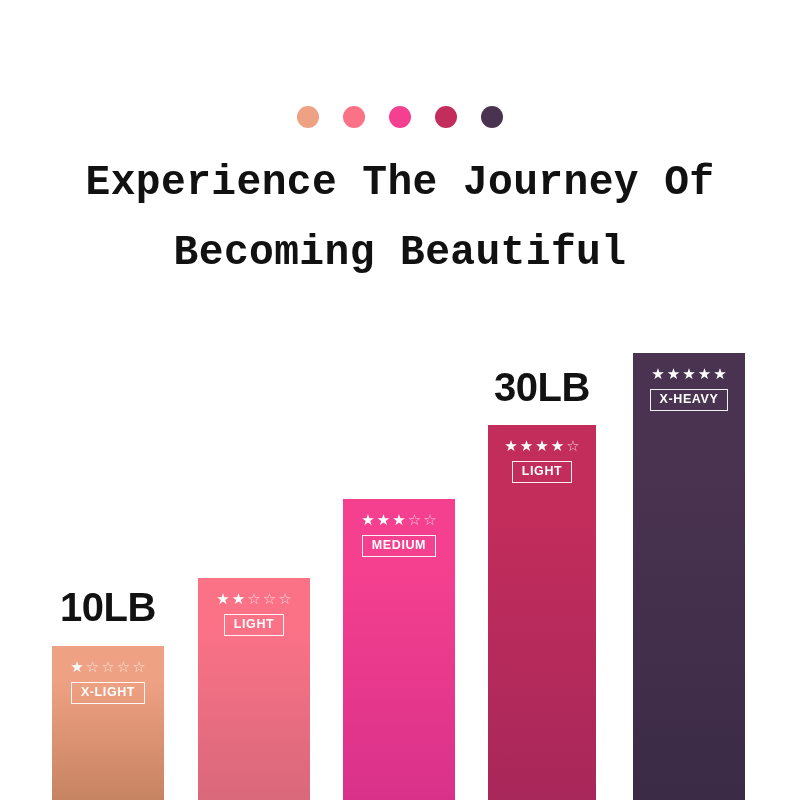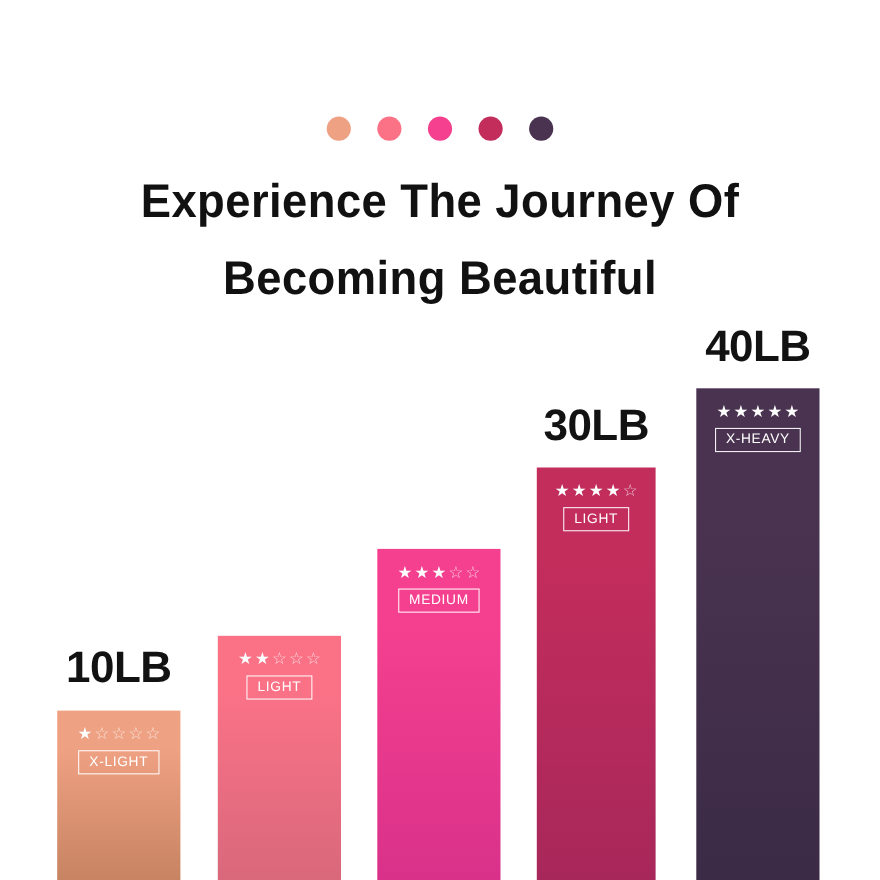--- a/index.html
+++ b/index.html
@@ -49,21 +49,21 @@
     position: absolute;
     top: 148px;
     left: 0;
     width: 800px;
     text-align: center;
     color: #111111;
     font-weight: 700;
     font-size: 43px;
     line-height: 70px;
     letter-spacing: 0.4px;
-    font-family: Liberation Sans, sans-serif;
+    font-family: Liberation Mono, monospace;
   }
   #headline .line {
     display: block;
     white-space: nowrap;
     transform: scaleX(0.96);
   }
 
   
   #chart {
     position: absolute;
@@ -123,21 +123,21 @@
     display: inline-block;
   }
   .star.empty {
     opacity: 0.72;
   }
 
   .level-chip {
     border: 1.6px solid rgba(255,255,255,0.92);
     color: #ffffff;
     font-size: 12.5px;
-    font-weight: 400;
+    font-weight: 700;
     letter-spacing: 0.6px;
     padding: 3px 9px 4px 9px;
     line-height: 1;
     white-space: nowrap;
     text-align: right;
   }
 </style>
 </head>
 <body>
 
@@ -210,21 +210,20 @@
               <span class="star">★</span>
               <span class="star">★</span>
               <span class="star">★</span>
               <span class="star empty">☆</span>
             </div>
             <div class="level-chip">LIGHT</div>
           </div>
         </div>
       </div>
       <div class="bar-group" style="left: 633px; width: 112px; height: 447px;">
-        <div class="bar-weight" style="top: -59px;">40LB</div>
         <div class="bar" style="height: 447px; background: linear-gradient(rgb(74, 51, 81) 0%, rgb(74, 51, 81) 22%, rgb(59, 43, 70) 100%);">
           <div class="bar-inner">
             <div class="stars">
               <span class="star">★</span>
               <span class="star">★</span>
               <span class="star">★</span>
               <span class="star">★</span>
               <span class="star">★</span>
             </div>
             <div class="level-chip">X-HEAVY</div>

